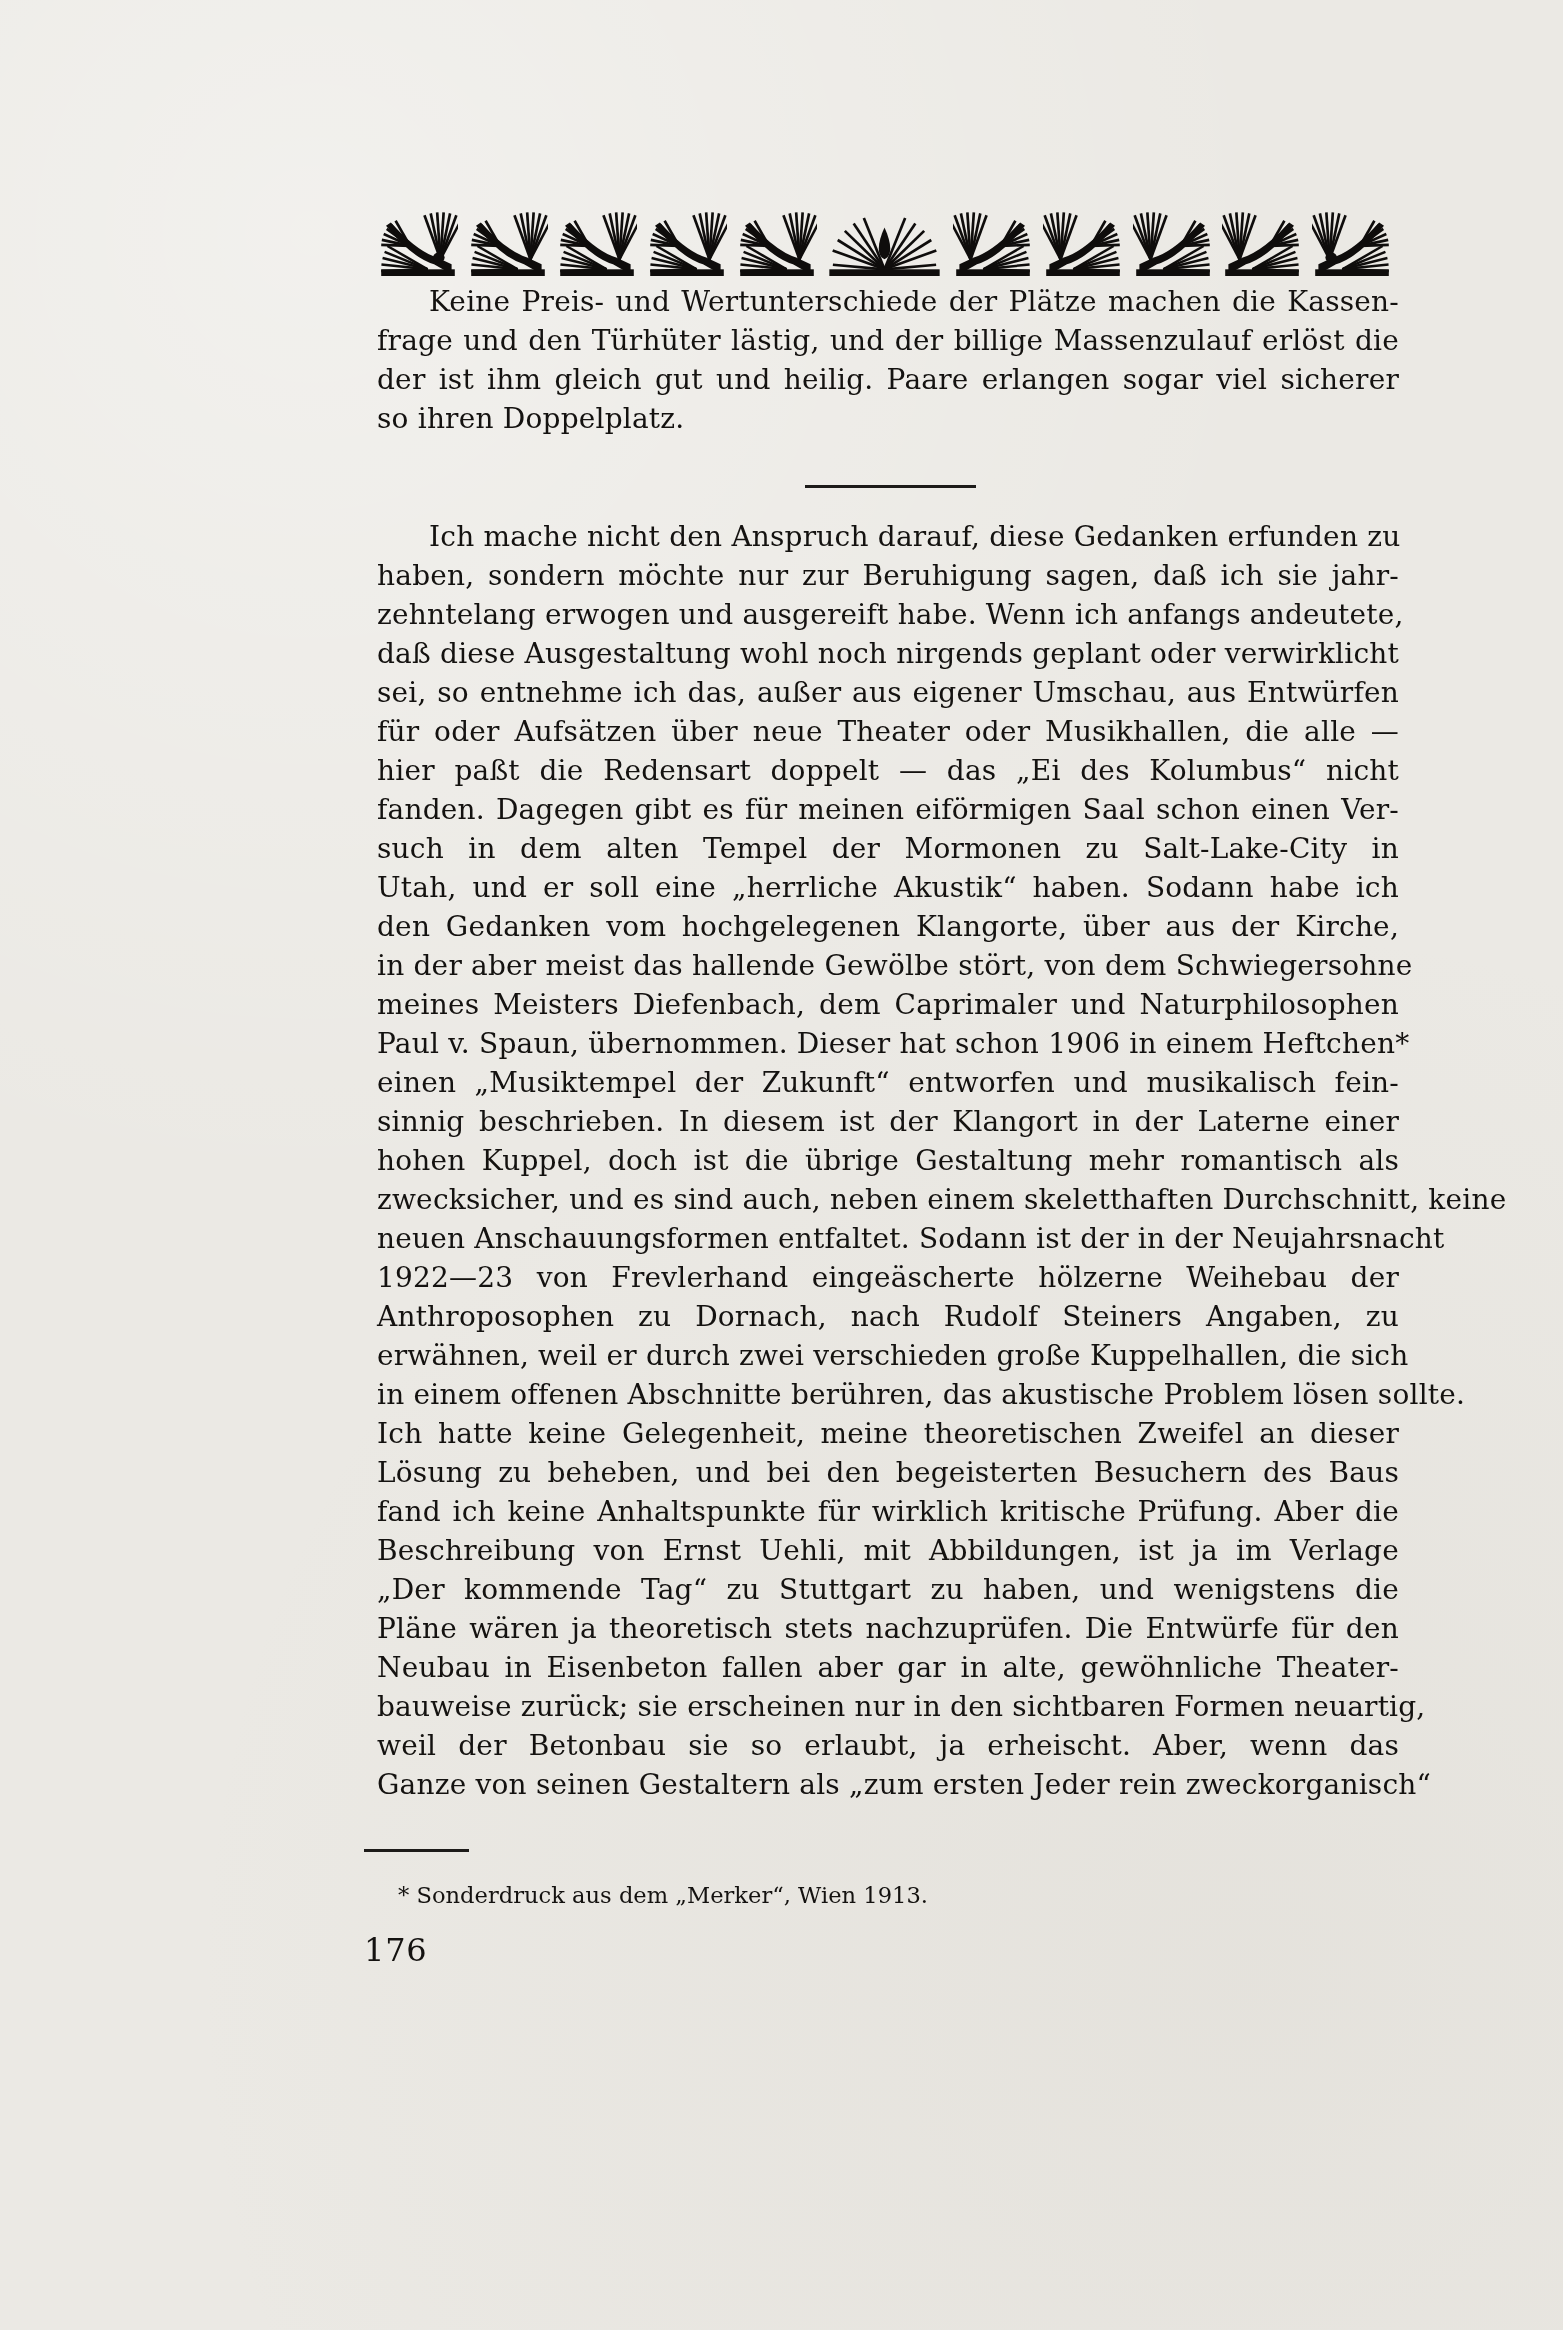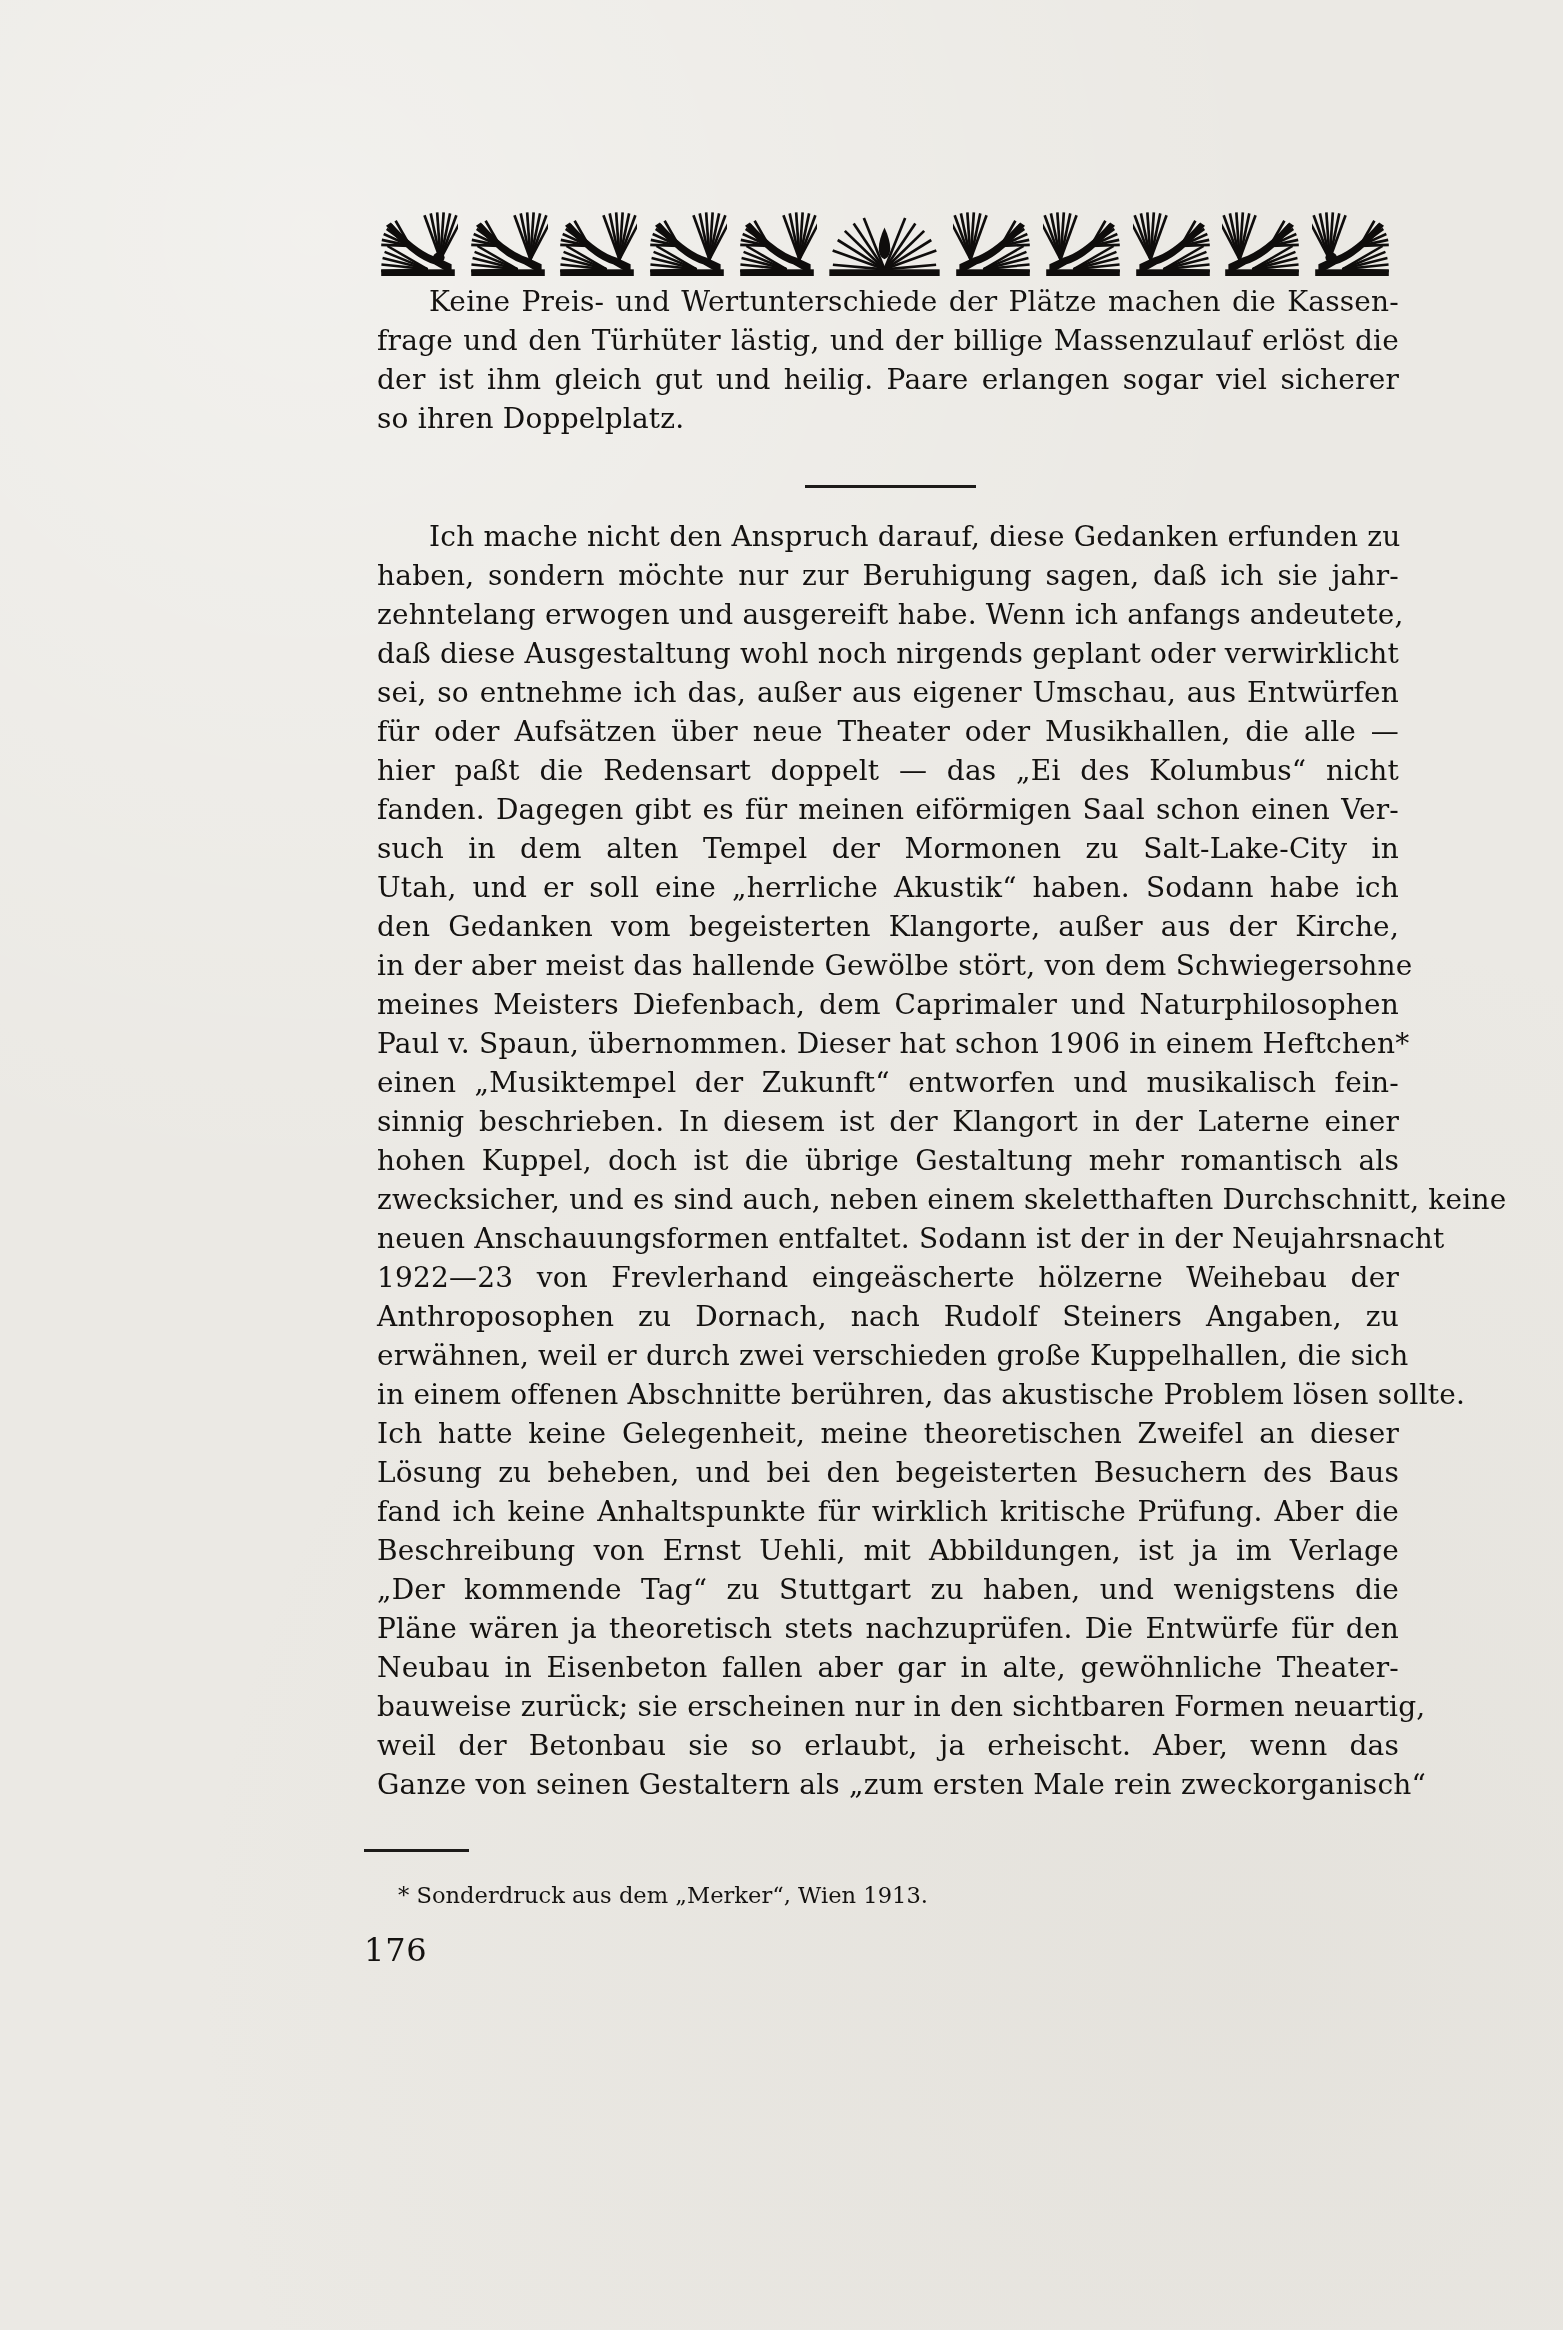--- a/index.html
+++ b/index.html
@@ -406,21 +406,21 @@
     <span class="line indent">Ich mache nicht den Anspruch darauf, diese Gedanken erfunden zu</span>
     <span class="line">haben, sondern möchte nur zur Beruhigung sagen, daß ich sie jahr-</span>
     <span class="line">zehntelang erwogen und ausgereift habe.  Wenn ich anfangs andeutete,</span>
     <span class="line">daß diese Ausgestaltung wohl noch nirgends geplant oder verwirklicht</span>
     <span class="line">sei, so entnehme ich das, außer aus eigener Umschau, aus Entwürfen</span>
     <span class="line">für oder Aufsätzen über neue Theater oder Musikhallen, die alle —</span>
     <span class="line">hier paßt die Redensart doppelt — das „Ei des Kolumbus“ nicht</span>
     <span class="line">fanden.  Dagegen gibt es für meinen eiförmigen Saal schon einen Ver-</span>
     <span class="line">such in dem alten Tempel der Mormonen zu Salt-Lake-City in</span>
     <span class="line">Utah, und er soll eine „herrliche Akustik“ haben.  Sodann habe ich</span>
-    <span class="line">den Gedanken vom begeisterten Klangorte, außer aus der Kirche,</span>
+    <span class="line">den Gedanken vom hochgelegenen Klangorte, über aus der Kirche,</span>
     <span class="line">in der aber meist das hallende Gewölbe stört, von dem Schwiegersohne</span>
     <span class="line">meines Meisters Diefenbach, dem Caprimaler und Naturphilosophen</span>
     <span class="line">Paul v. Spaun, übernommen.  Dieser hat schon 1906 in einem Heftchen*</span>
     <span class="line">einen „Musiktempel der Zukunft“ entworfen und musikalisch fein-</span>
     <span class="line">sinnig beschrieben.  In diesem ist der Klangort in der Laterne einer</span>
     <span class="line">hohen Kuppel, doch ist die übrige Gestaltung mehr romantisch als</span>
     <span class="line">zwecksicher, und es sind auch, neben einem skeletthaften Durchschnitt, keine</span>
     <span class="line">neuen Anschauungsformen entfaltet.  Sodann ist der in der Neujahrsnacht</span>
     <span class="line">1922—23 von Frevlerhand eingeäscherte hölzerne Weihebau der</span>
     <span class="line">Anthroposophen zu Dornach, nach Rudolf Steiners Angaben, zu</span>
@@ -428,21 +428,21 @@
     <span class="line">in einem offenen Abschnitte berühren, das akustische Problem lösen sollte.</span>
     <span class="line">Ich hatte keine Gelegenheit, meine theoretischen Zweifel an dieser</span>
     <span class="line">Lösung zu beheben, und bei den begeisterten Besuchern des Baus</span>
     <span class="line">fand ich keine Anhaltspunkte für wirklich kritische Prüfung.  Aber die</span>
     <span class="line">Beschreibung von Ernst Uehli, mit Abbildungen, ist ja im Verlage</span>
     <span class="line">„Der kommende Tag“ zu Stuttgart zu haben, und wenigstens die</span>
     <span class="line">Pläne wären ja theoretisch stets nachzuprüfen.  Die Entwürfe für den</span>
     <span class="line">Neubau in Eisenbeton fallen aber gar in alte, gewöhnliche Theater-</span>
     <span class="line">bauweise zurück; sie erscheinen nur in den sichtbaren Formen neuartig,</span>
     <span class="line">weil der Betonbau sie so erlaubt, ja erheischt.  Aber, wenn das</span>
-    <span class="line">Ganze von seinen Gestaltern als „zum ersten Male rein zweckorganisch“</span>
+    <span class="line">Ganze von seinen Gestaltern als „zum ersten Jeder rein zweckorganisch“</span>
   </div>
 
 <div class="footnote-rule"></div>
 
 <div class="footnote">* Sonderdruck aus dem „Merker“, Wien 1913.</div>
 
 <div class="page-number">176</div>
 
 
 </body></html>

